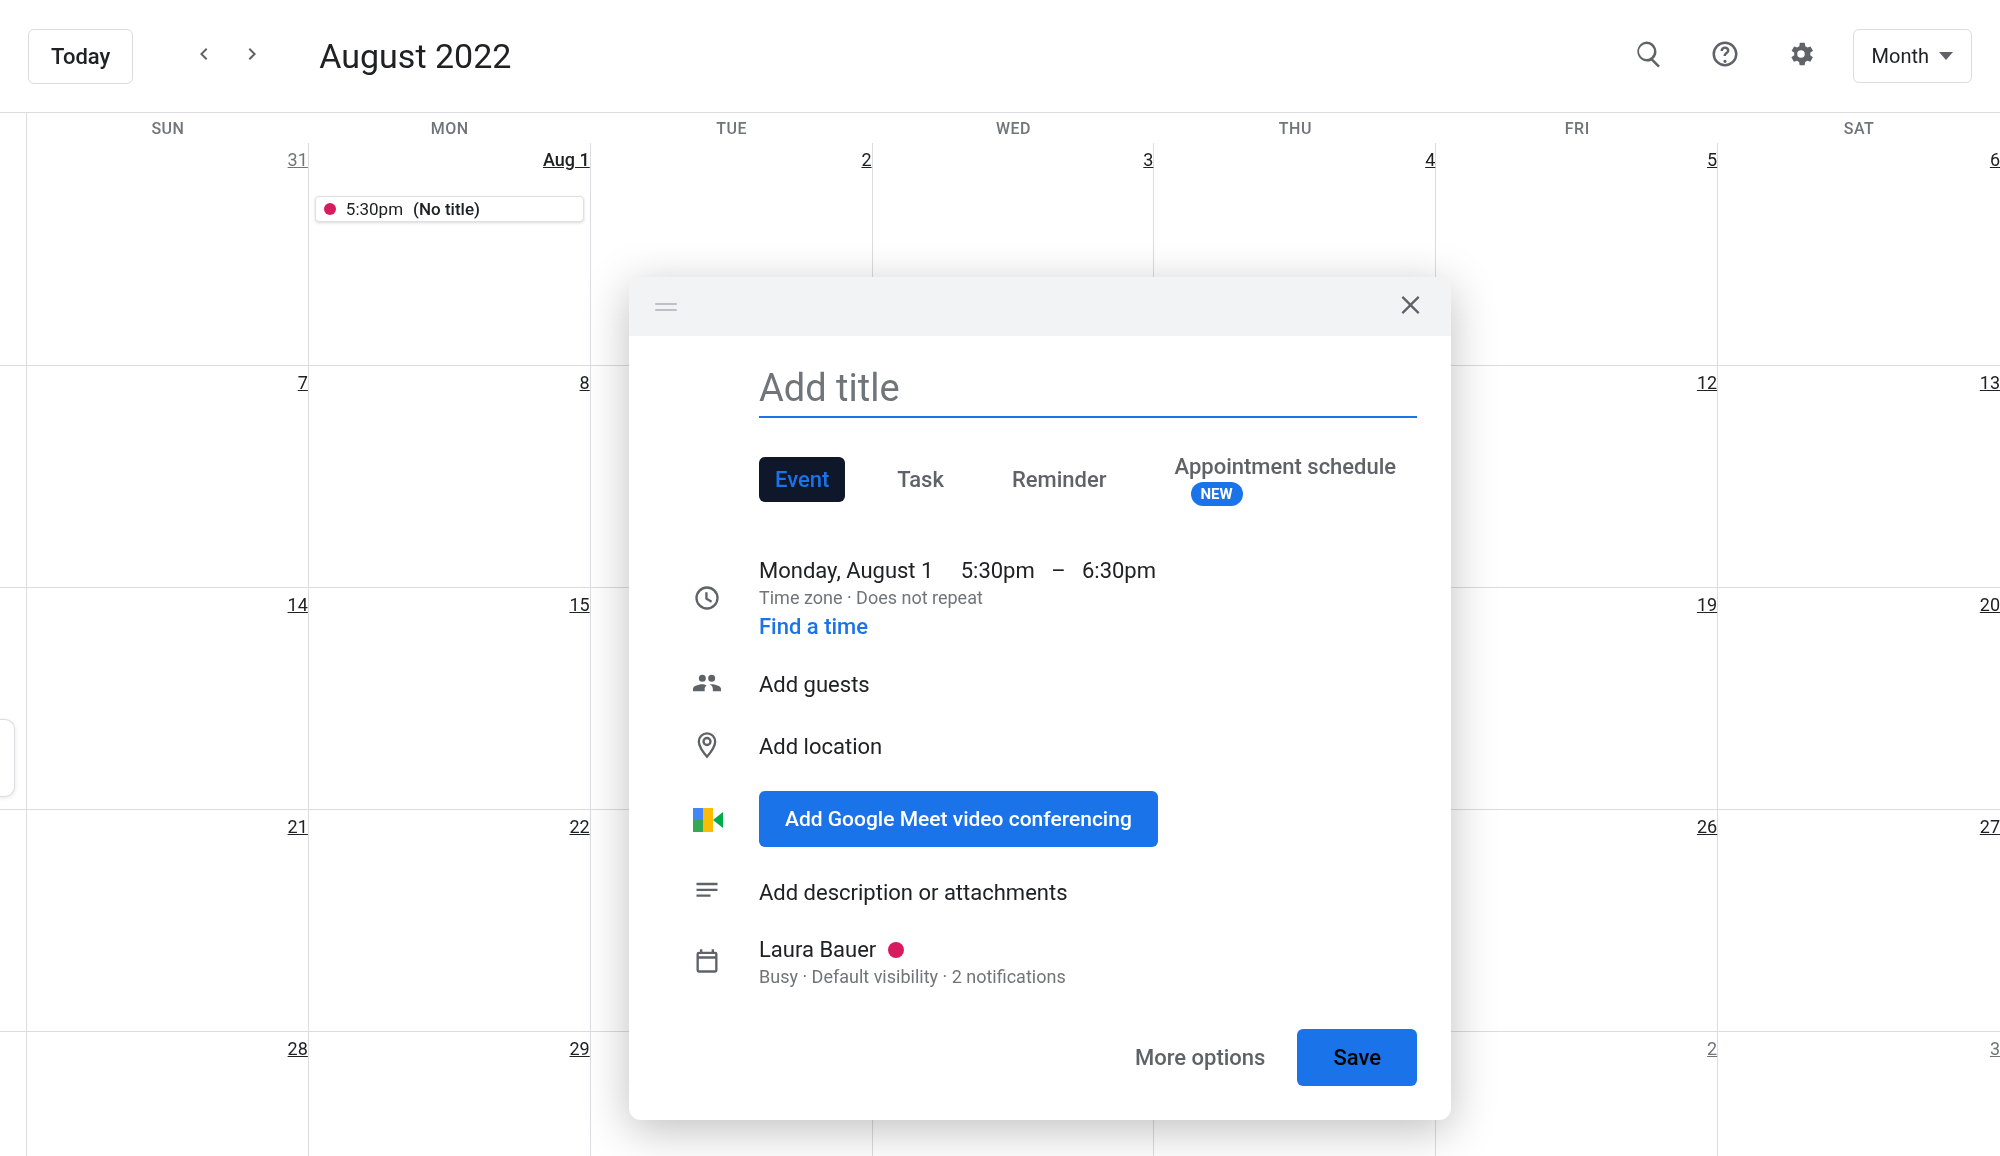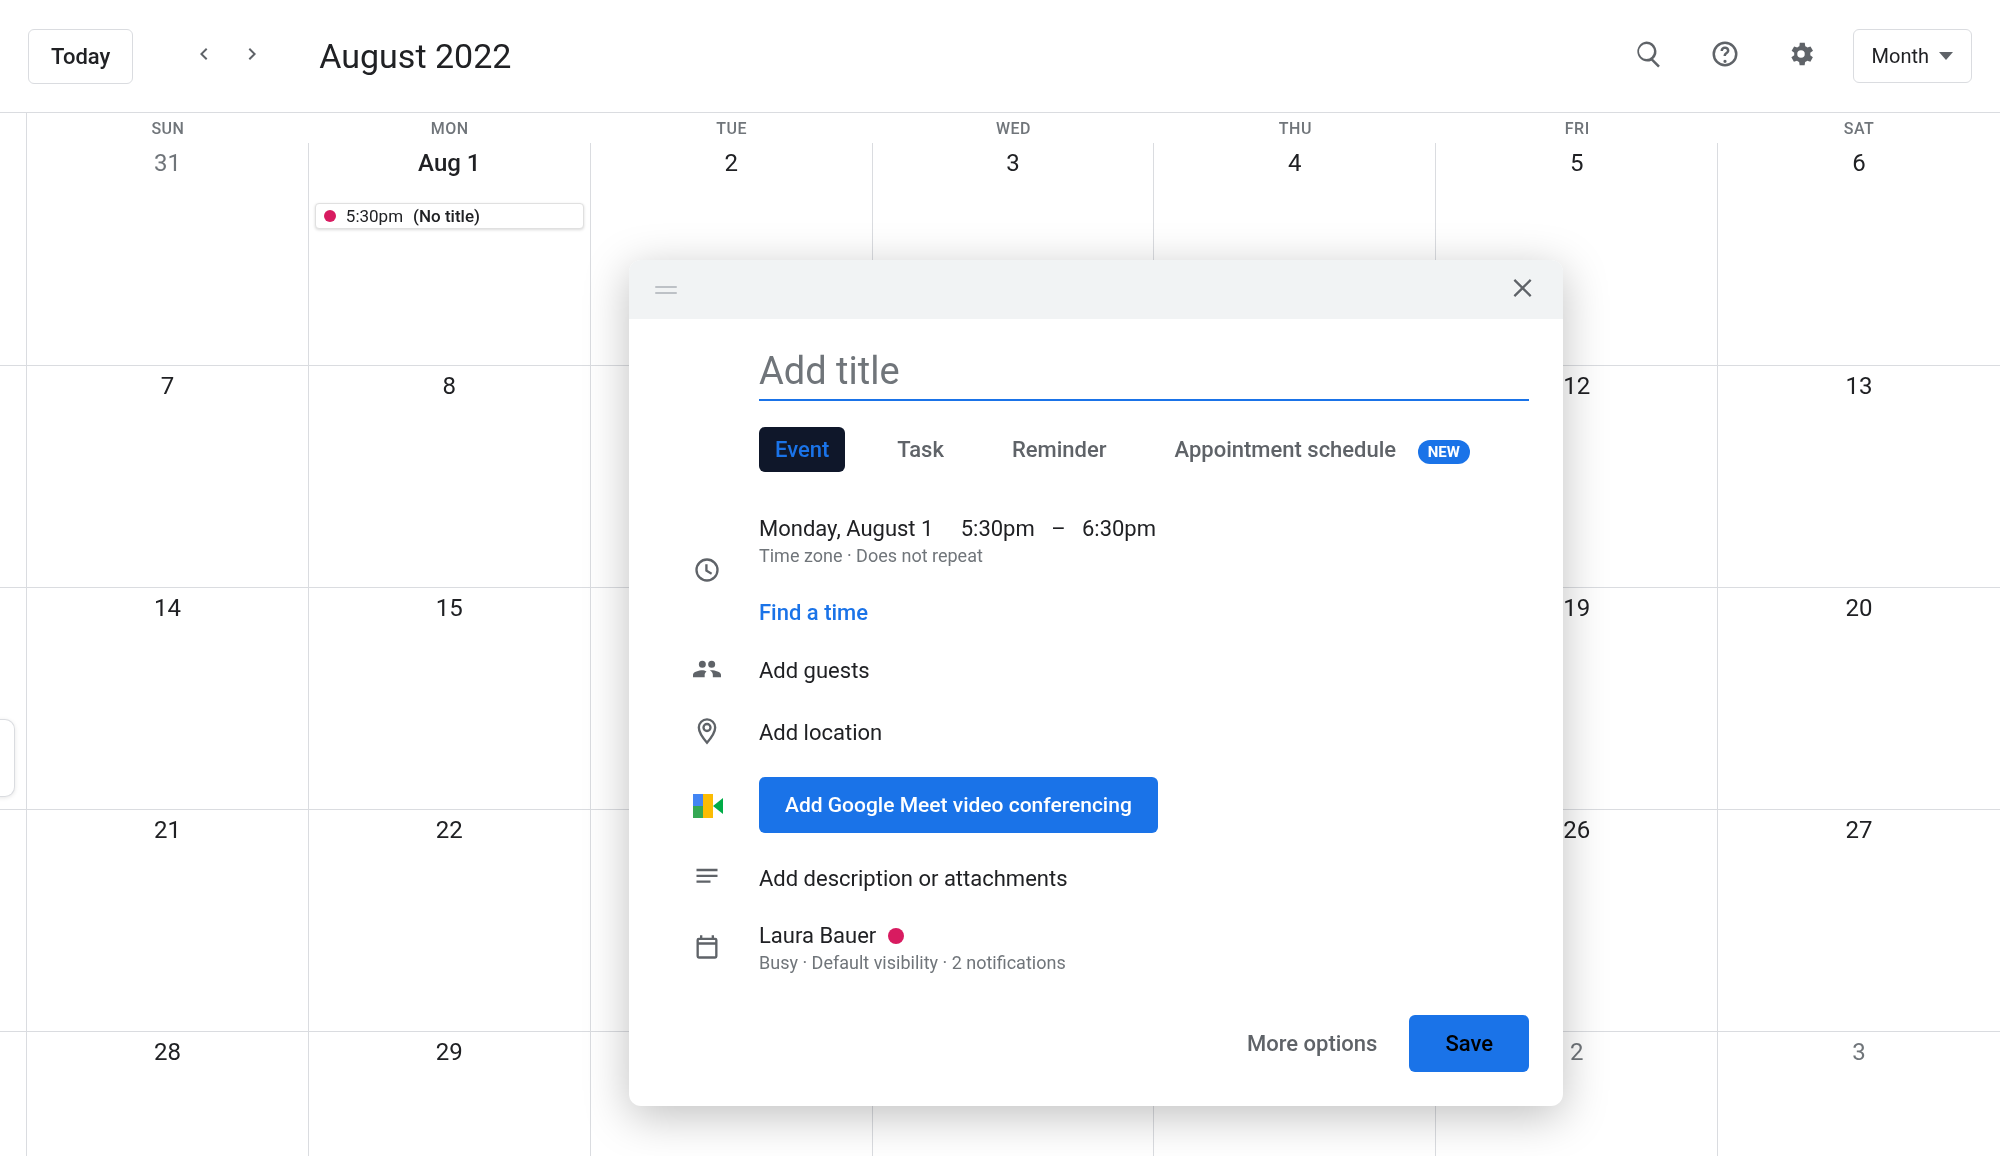--- a/index.html
+++ b/index.html
@@ -40,59 +40,59 @@
   .dow-row{display:grid;grid-template-columns:27px repeat(7,1fr);border-bottom:0;height:30px;}
   .dow-gutter{border-right:1px solid var(--grey-300);}
   .dow{font-size:16px;font-weight:500;color:var(--grey-600);text-align:center;letter-spacing:0.5px;padding-top:6px;}
   .weeks{}
   .week{display:grid;grid-template-columns:27px repeat(7,1fr);height:222px;border-top:1px solid var(--grey-300);}
   .week:first-child{border-top:none;}
   .week-gutter{border-right:1px solid var(--grey-300);}
   .day{border-right:1px solid var(--grey-300);padding-top:6px;position:relative;}
   .day:last-child{border-right:none;}
   .day:first-of-type{border-right:1px solid var(--grey-300);}
-  .daynum{font-size:24px;color:var(--grey-900);text-align:center;font-weight:400;}
+  .daynum{font-size:18px;color:var(--grey-900);text-align:right;font-weight:400;text-decoration:underline;}
   .daynum.muted{color:var(--grey-600);}
   .daynum.first{font-weight:500;}
   
   .chip{
     margin:26px 6px 0 6px;display:flex;align-items:center;gap:10px;padding:2px 8px;
     background:#fff;border:1px solid #e0e0e0;border-radius:4px;box-shadow:0 1px 3px rgba(0,0,0,0.15);cursor:pointer;
     font-size:17px;font-weight:500;color:var(--grey-900);white-space:nowrap;
   }
   .chip .dot{width:12px;height:12px;border-radius:50%;background:var(--event-red);flex:0 0 12px;}
   .chip .time{font-weight:400;}
   
   .side-tab{
     position:absolute;left:-3px;top:606px;width:18px;height:78px;background:#fff;border:1px solid var(--grey-300);
     border-left:none;border-radius:0 10px 10px 0;box-shadow:0 1px 4px rgba(0,0,0,0.1);
   }
   
-  .overlay{position:absolute;left:629px;top:147px;width:934px;background:#fff;border-radius:12px;
+  .overlay{position:absolute;left:629px;top:164px;width:822px;background:#fff;border-radius:12px;
     box-shadow:0 10px 45px rgba(0,0,0,0.25);overflow:hidden;}
   .pop-head{background:var(--grey-100);height:59px;display:flex;align-items:center;justify-content:space-between;padding:0 26px;}
   .drag{display:flex;flex-direction:column;gap:4px;}
   .drag span{display:block;width:22px;height:2px;background:#bdc1c6;border-radius:1px;}
   .close{cursor:pointer;}
   .close svg{width:28px;height:28px;fill:var(--grey-700);}
   .pop-body{padding:24px 0 0 0;}
   .title-wrap{margin:0 34px 0 130px;border-bottom:2px solid var(--google-blue);}
   .title-input{border:none;outline:none;width:100%;font-size:38px;color:var(--grey-900);padding:6px 0 6px 0;}
   .title-input::placeholder{color:var(--grey-600);}
   .tabs{display:flex;align-items:center;gap:36px;margin:26px 0 0 130px;}
   .tab{font-size:22px;font-weight:500;color:var(--grey-700);padding:10px 16px;border-radius:6px;cursor:pointer;}
   .tab.active{color:var(--google-blue);background:#0f172a;}
   .tab .badge{background:var(--google-blue);color:#fff;font-size:15px;font-weight:700;padding:3px 10px;border-radius:999px;margin-left:16px;}
   .rows{margin-top:30px;}
   .row{display:flex;align-items:center;gap:36px;padding:14px 16px 14px 62px;}
   .row .ico{width:32px;display:flex;justify-content:center;padding-top:2px;flex:0 0 32px;}
   .row .ico svg{width:28px;height:28px;fill:var(--grey-700);}
   .row .content{flex:1;font-size:22px;color:var(--grey-900);}
   .subtext{font-size:18px;color:var(--grey-600);margin-top:4px;}
-  .findtime{color:var(--google-blue);font-weight:500;font-size:22px;cursor:pointer;margin-top:34px;display:inline-block;}
+  .findtime{color:var(--google-blue);font-weight:500;font-size:22px;cursor:pointer;margin-top:6px;display:inline-block;}
   .placeholder-text{color:var(--grey-600);cursor:pointer;}
   .meet-pill{background:var(--google-blue);color:#fff;border:none;border-radius:6px;padding:16px 26px;font-size:21px;font-weight:500;cursor:pointer;}
   .orgname{display:flex;align-items:center;gap:12px;font-size:22px;}
   .orgdot{width:16px;height:16px;border-radius:50%;background:var(--event-red);}
   .pop-foot{display:flex;align-items:center;justify-content:flex-end;gap:32px;padding:28px 34px 34px 34px;}
   .more{font-size:22px;color:var(--grey-700);font-weight:500;cursor:pointer;}
   .save{background:var(--google-blue);color:#000000;border:none;border-radius:6px;padding:16px 36px;font-size:22px;font-weight:500;cursor:pointer;}
   
   .meet-glyph{position:relative;width:28px;height:24px;}
   .meet-glyph .b1{position:absolute;left:0;top:0;width:10px;height:12px;background:#4285f4;}

